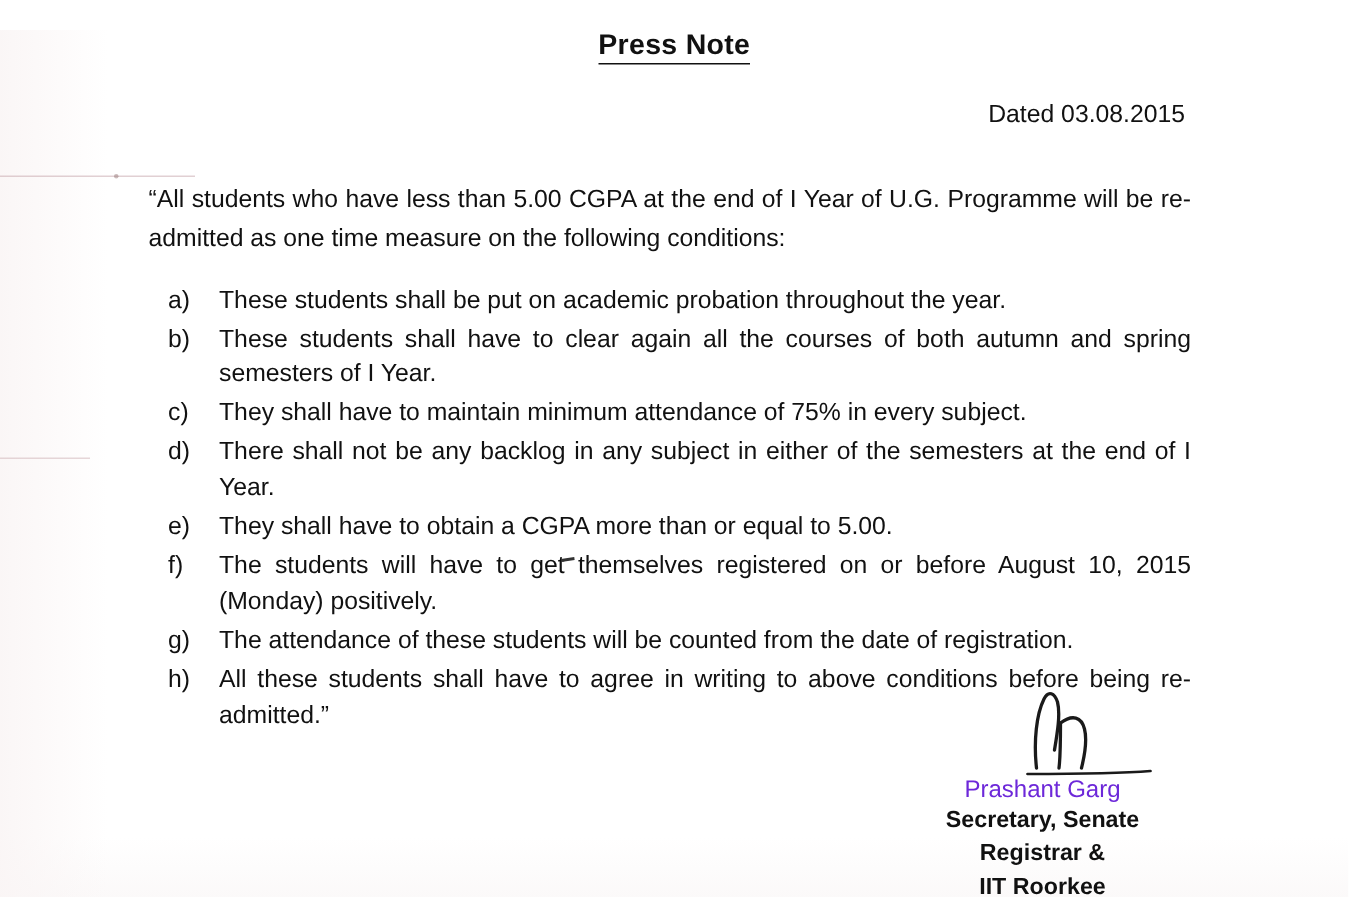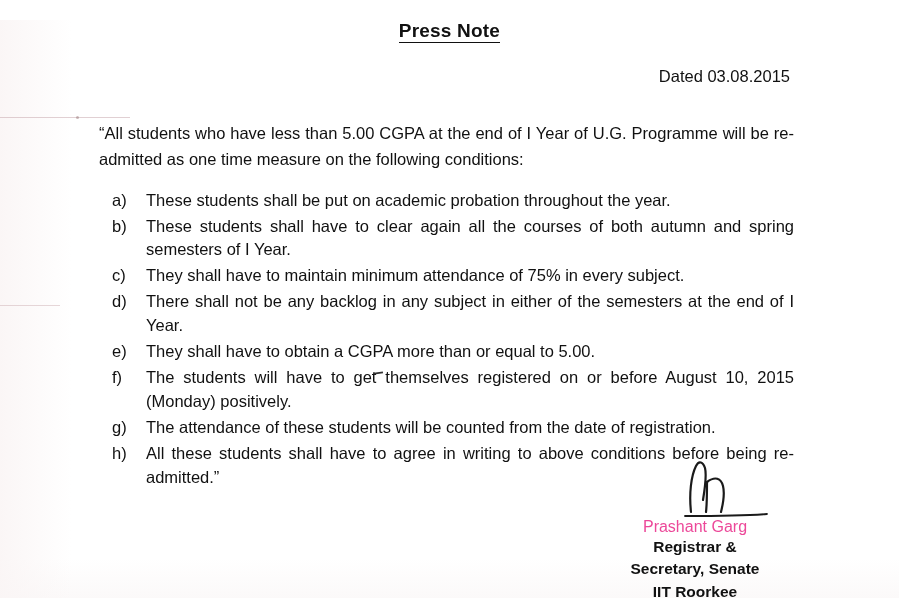--- a/index.html
+++ b/index.html
@@ -138,21 +138,21 @@
     height: 62px;
     position: relative;
   }
   .sig-mark svg {
     position: absolute;
     right: 22px;
     top: -6px;
   }
   .sig-name {
     font-size: 16px;
-    color: #ec4899;
+    color: #6d28d9;
     margin-top: -4px;
   }
   .sig-role {
     font-size: 15.5px;
     font-weight: bold;
     color: #111;
     line-height: 1.45;
   }
 </style>
 </head>
@@ -224,18 +224,18 @@
   <div class="signature-block">
     <div class="sig-mark">
       <svg width="110" height="70" viewBox="0 0 110 70" xmlns="http://www.w3.org/2000/svg">
         <path d="M28 58 C26 40, 28 22, 33 12 C36 6, 40 8, 42 14 C44 22, 42 34, 40 46" fill="none" stroke="#1a1a1a" stroke-width="2.2" stroke-linecap="round"></path>
         <path d="M44 28 C52 22, 58 24, 60 32 C62 40, 60 50, 58 58" fill="none" stroke="#1a1a1a" stroke-width="2.2" stroke-linecap="round"></path>
         <path d="M44 28 C44 40, 44 50, 43 58" fill="none" stroke="#1a1a1a" stroke-width="2.2" stroke-linecap="round"></path>
         <path d="M22 62 C45 62, 80 62, 104 60" fill="none" stroke="#1a1a1a" stroke-width="1.8" stroke-linecap="round"></path>
       </svg>
     </div>
     <div class="sig-name">Prashant Garg</div>
+    <div class="sig-role">Secretary, Senate</div>
     <div class="sig-role">Registrar &amp;</div>
-    <div class="sig-role">Secretary, Senate</div>
     <div class="sig-role">IIT Roorkee</div>
   </div>
 
 </div>
 
 </body></html>

